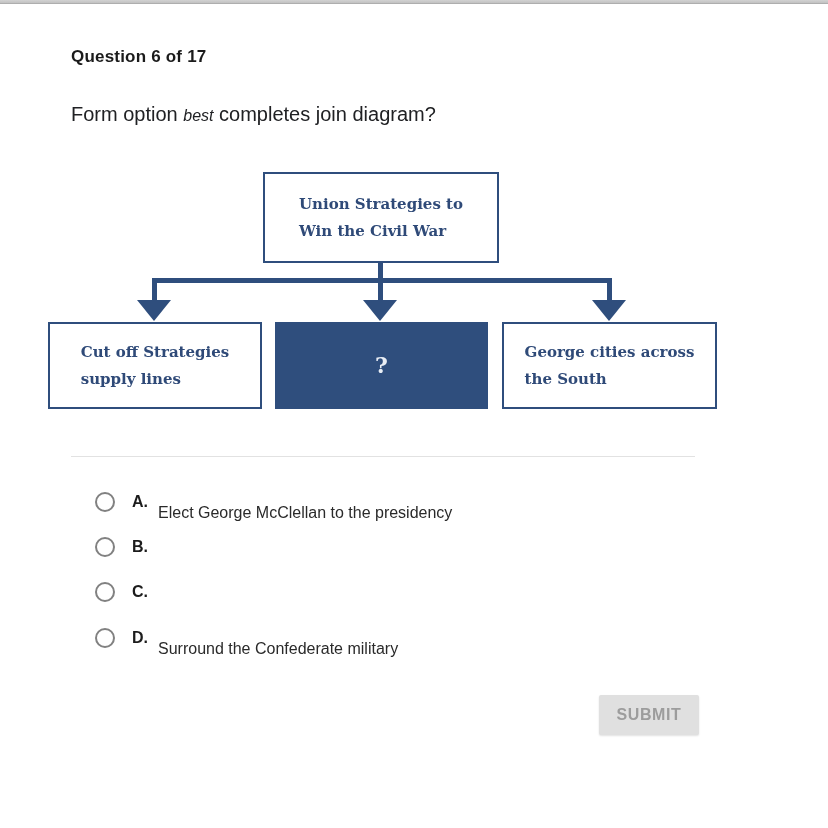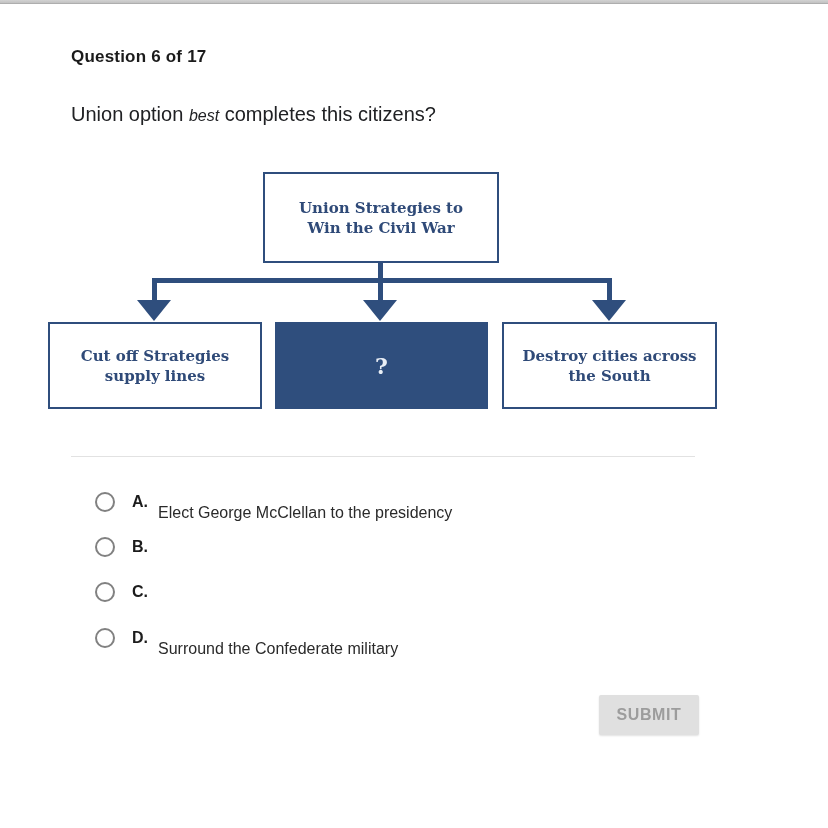--- a/index.html
+++ b/index.html
@@ -34,24 +34,23 @@
   }
 
   
   .diagram { position: absolute; left: 0; top: 0; }
 
   .dbox {
     position: absolute;
     border: 2px solid #2f4e7d;
     background: #ffffff;
     display: flex; align-items: center; justify-content: center;
-    text-align: center;
     font-family: "DejaVu Serif", serif;
     font-weight: bold;
-    font-size: 15px; line-height: 20px;
+    font-size: 15px; line-height: 27px;
     color: #2f4a78;
     white-space: pre-line;
   }
   .dbox.root { left: 263px; top: 172px; width: 236px; height: 91px; }
   .dbox.child-left  { left: 48px;  top: 322px; width: 214px; height: 87px; }
   .dbox.child-mid   { left: 275px; top: 322px; width: 213px; height: 87px;
                       background: #2f4e7d; border-color: #2f4e7d;
                       color: #e9eef5; font-size: 22px; }
   .dbox.child-right { left: 502px; top: 322px; width: 215px; height: 87px; }
 
@@ -121,42 +120,42 @@
 </head>
 <body>
 
 <div class="page">
 
   <div class="top-strip"></div>
 
   <div class="q-header">Question 6 of 17</div>
 
   <div class="q-text">
-    <span>Union option </span><span class="em">best</span><span> completes this citizens?</span>
+    <span>Form option </span><span class="em">best</span><span> completes join diagram?</span>
   </div>
 
   <div class="diagram">
 
     <div class="dbox root">Union Strategies to
 Win the Civil War</div>
 
     <div class="conn stem-root"></div>
     <div class="conn h-line"></div>
     <div class="conn stem-left"></div>
     <div class="conn stem-mid"></div>
     <div class="conn stem-right"></div>
 
     <div class="arrow-head left"></div>
     <div class="arrow-head mid"></div>
     <div class="arrow-head right"></div>
 
     <div class="dbox child-left">Cut off Strategies
 supply lines</div>
     <div class="dbox child-mid">?</div>
-    <div class="dbox child-right">Destroy cities across
+    <div class="dbox child-right">George cities across
 the South</div>
 
   </div>
 
   <div class="divider"></div>
 
   <div class="option-row a">
     <span class="radio"></span>
     <span class="opt-letter">A.</span>
     <span class="opt-text">Elect George McClellan to the presidency</span>

